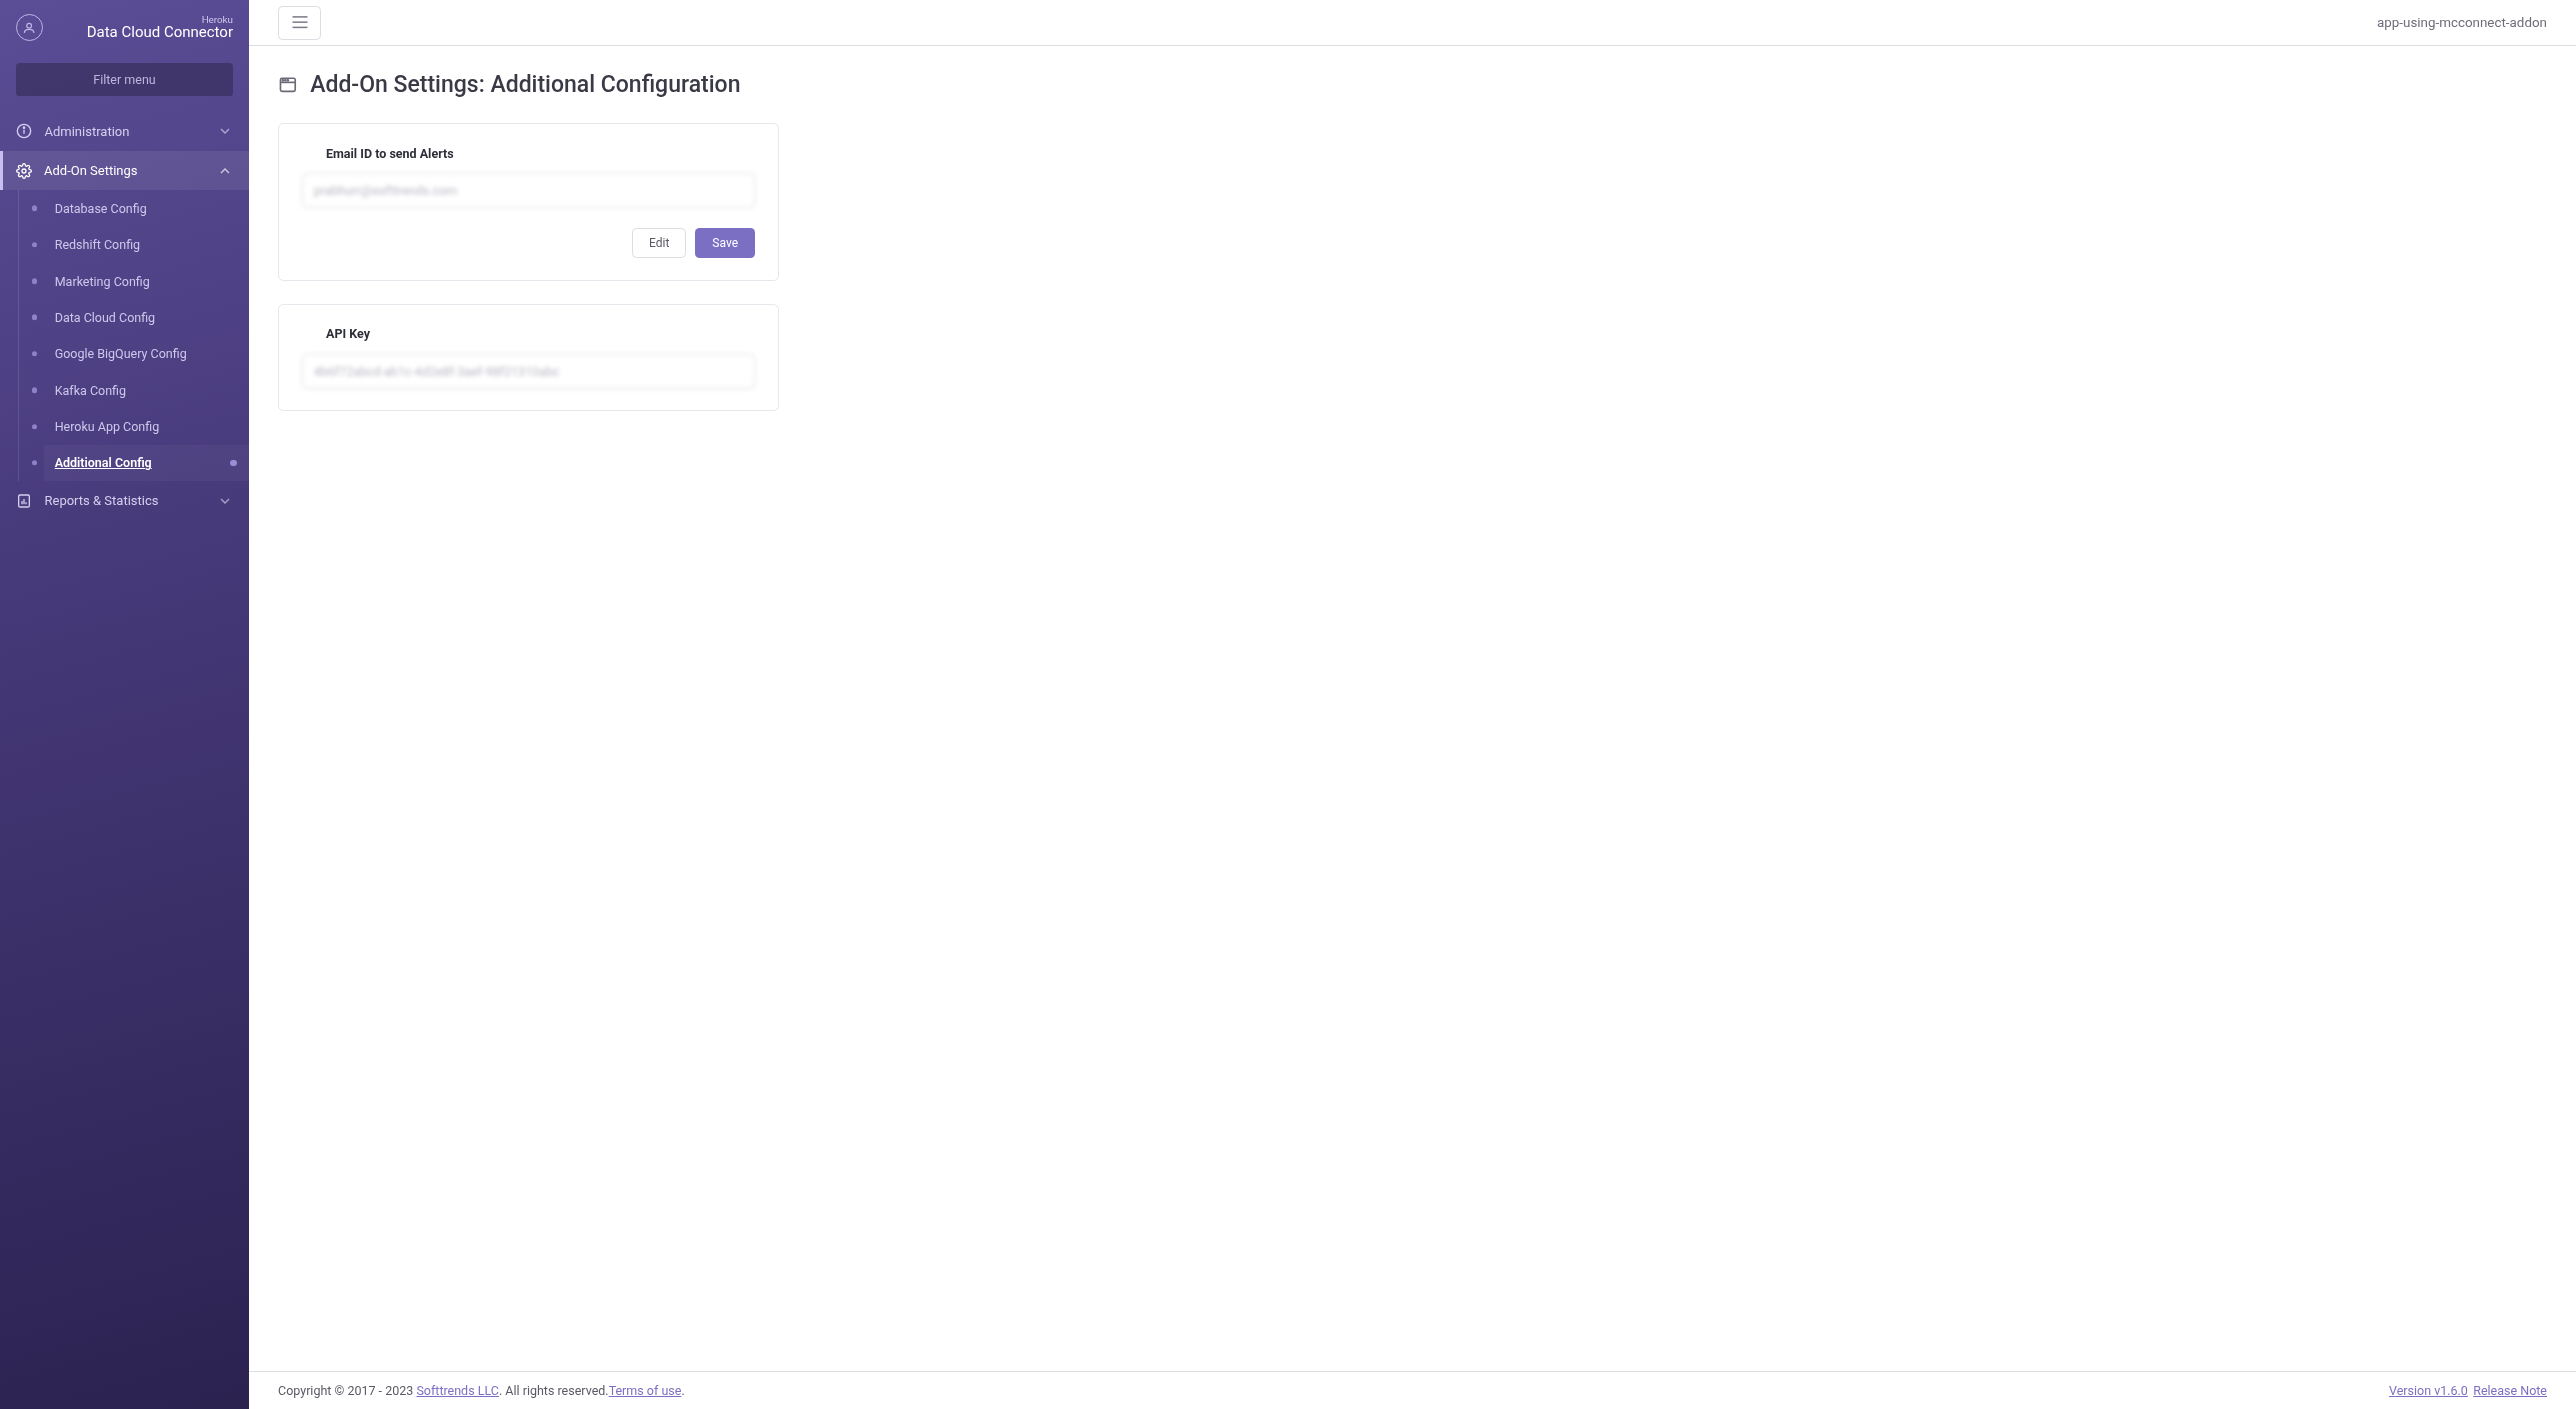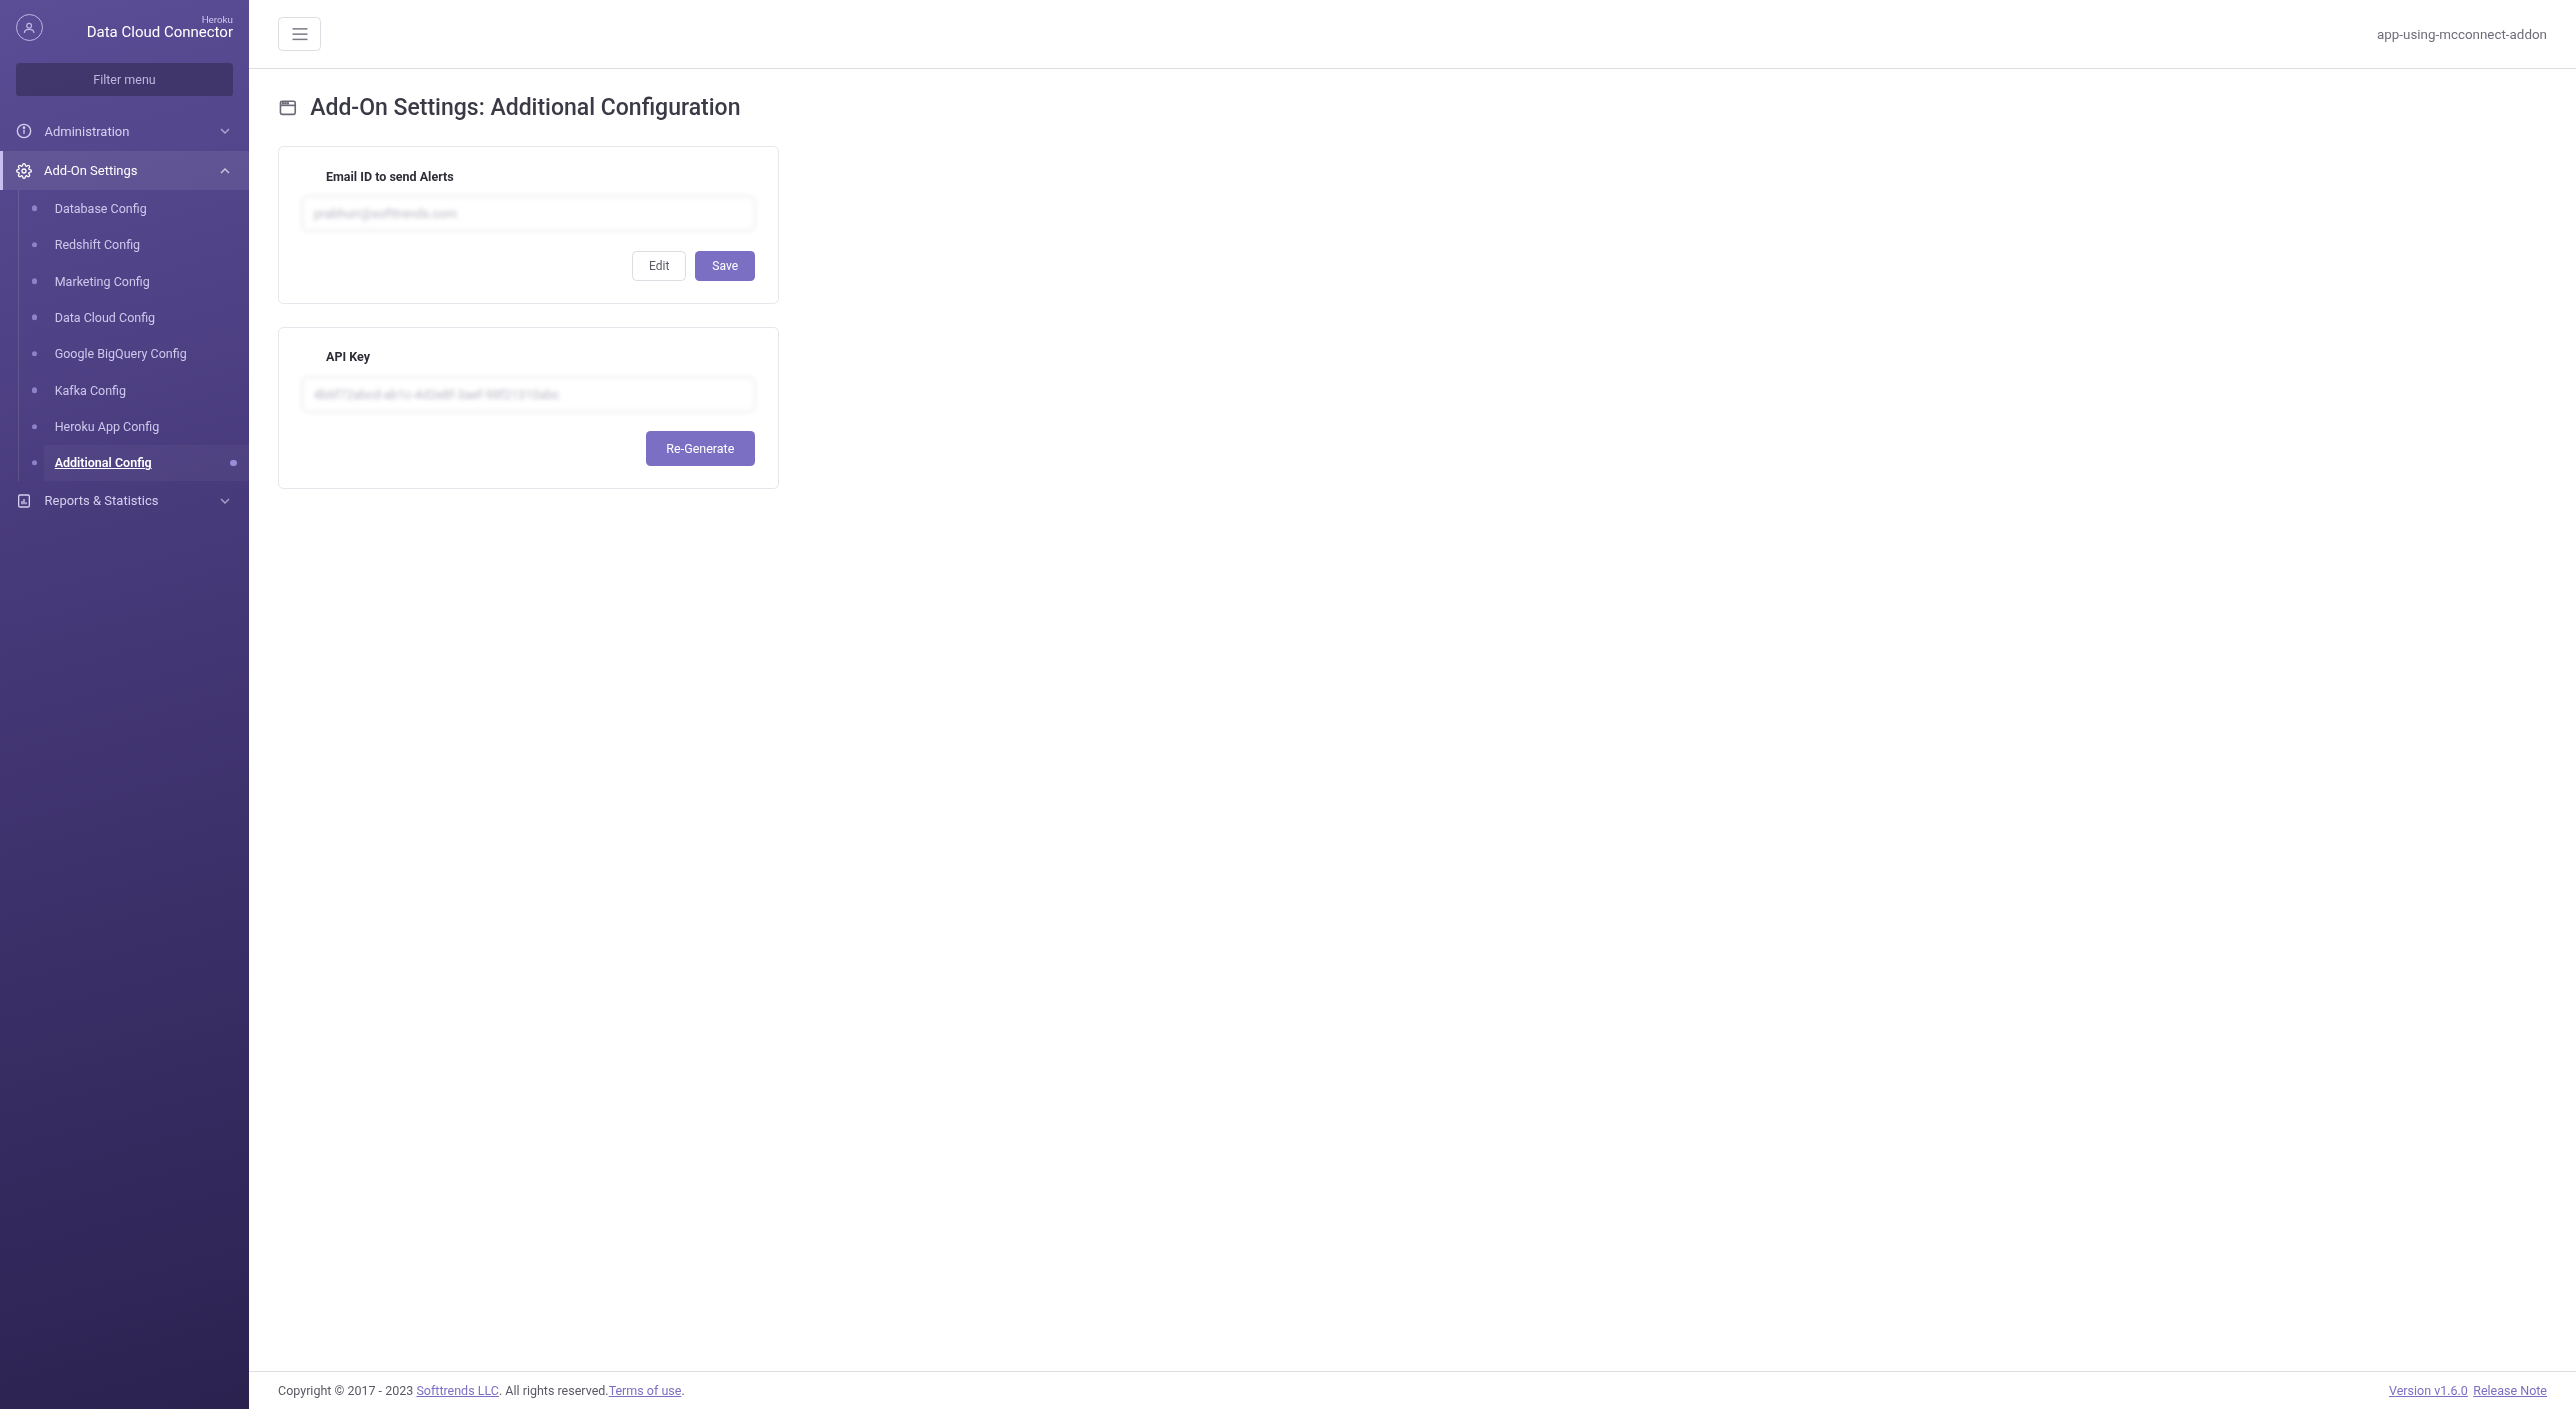--- a/index.html
+++ b/index.html
@@ -99,21 +99,21 @@
   }
   .sub-item .dot-right {
     width:6.3px;height:6.3px;border-radius:50%;
     background:#9a8fd6; margin-left:auto;
   }
   .menu-icon { width:16px;height:16px; flex:0 0 16px;}
 
   
   .main { flex:1; display:flex; flex-direction:column; }
   .topbar {
-    height:69px;
+    height:46px;
     border-bottom:0.9px solid var(--border);
     display:flex; align-items:center;
     padding:14px 29px;
   }
   .hamburger {
     width:43px;height:34px;
     border:0.9px solid var(--border);
     border-radius:4.5px;
     display:flex;align-items:center;justify-content:center;
     background:#fff;
@@ -278,23 +278,20 @@
       <input class="field-input" readonly="" value="prabhurr@softtrends.com" style="">
       <div class="btn-row">
         <button class="btn btn-outline">Edit</button>
         <button class="btn btn-primary">Save</button>
       </div>
     </div>
 
     <div class="card">
       <div class="field-label">API Key</div>
       <input class="field-input" readonly="" value="4b6f72abcd-ab1c-4d2e8f-3aef-98f21310abc" style="">
-      <div class="btn-row">
-        <button class="btn btn-primary wide">Re-Generate</button>
-      </div>
     </div>
   </div>
 
   <div class="footer">
     <span>
       <span>Copyright © 2017 - 2023 </span><a>Softtrends LLC</a><span>. All rights reserved.</span><a>Terms of use</a><span>.</span>
     </span>
     <span class="footer-right">
       <a>Version v1.6.0</a>
       <a> Release Note</a>

